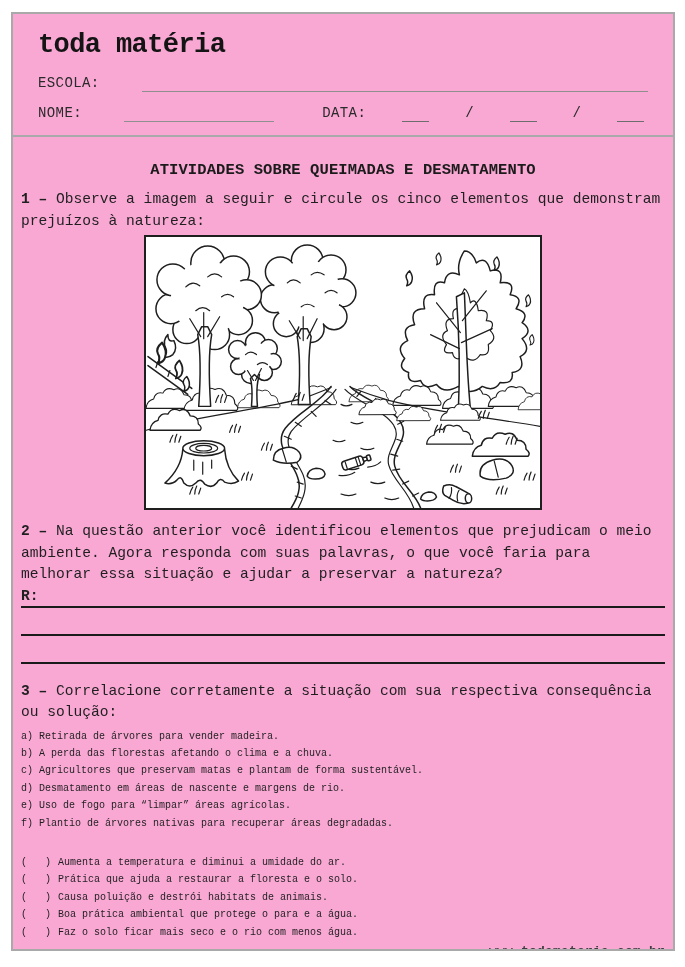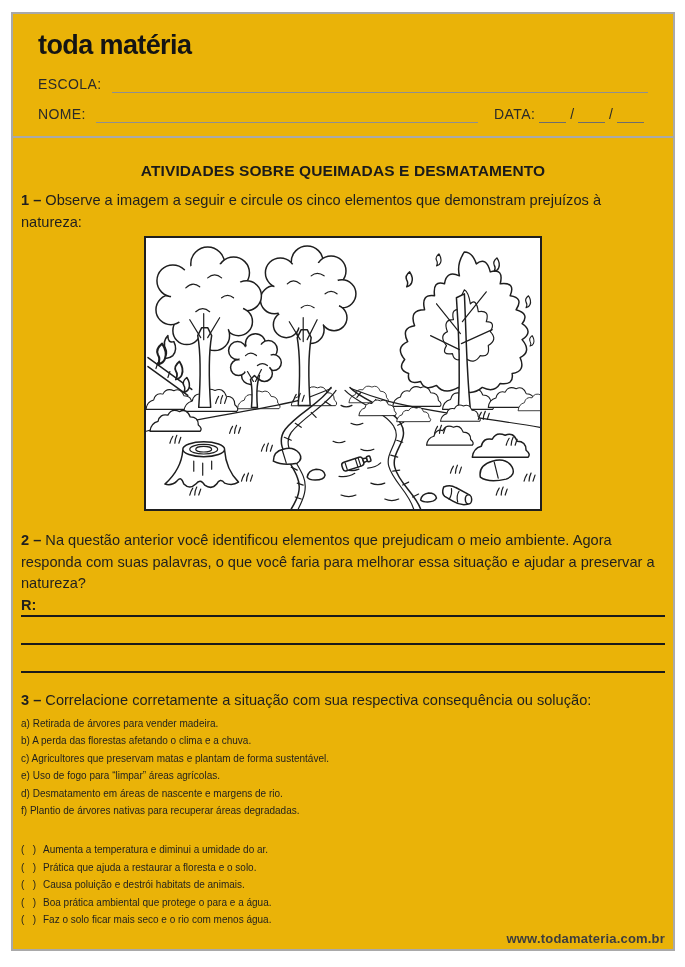--- a/index.html
+++ b/index.html
@@ -2,40 +2,40 @@
 <html><head>
 <meta charset="utf-8">
 <style>
   html,body{margin:0;padding:0;}
   body{
     width:685px;height:967px;background:#ffffff;position:relative;
     font-family:"Liberation Sans",sans-serif;color:#1f1f1f;
   }
   .sheet{
     position:absolute;left:11px;top:12px;right:10px;bottom:16px;
-    border:2px solid #a9a9a9;background:#eab308;overflow:hidden;
+    border:2px solid #a9a9a9;background:#f9a8d4;overflow:hidden;font-family:Liberation Mono, monospace;
   }
   
   header{padding:16px 25px 0 25px;}
   .logo{font-size:27px;font-weight:bold;letter-spacing:-.6px;color:#141414;}
-  .row{display:flex;align-items:flex-end;}
+  .row{display:flex;align-items:flex-end;gap:32px;}
   .escola-row{margin-top:14px;}
   .nome-row{margin-top:12px;}
   .flabel{font-size:14px;letter-spacing:.4px;color:#2a2a2a;line-height:18px;}
   .fill-line{flex:1;border-bottom:1.6px solid #8f8f8f;height:16px;margin-left:10px;}
   .date-label{margin-left:16px;text-align:right;}
   .date-blank{width:27px;border-bottom:1.6px solid #6d6d6d;height:16px;margin:0 4px;}
   .slash{font-size:14px;color:#2a2a2a;line-height:18px;}
   .divider{border-top:2px solid #a9a9a9;margin-top:13px;}
   
   main{padding:0 8px;}
   .title{margin:24px 0 0 0;text-align:center;font-size:15.5px;font-weight:bold;color:#1b1b1b;letter-spacing:.1px;}
   .q{margin:10px 0 0 0;font-size:14.6px;line-height:21.5px;color:#1f1f1f;}
   .q b{font-weight:bold;}
-  .q2{margin-top:19px;}
+  .q2{margin-top:11px;}
   .q3{margin-top:17px;}
   figure.illustration{margin:3px auto 0 auto;width:398px;height:275px;border:2px solid #1f1f1f;box-sizing:border-box;background:#fff;padding:0;}
   figure.illustration svg{display:block;width:100%;height:100%;}
   .rlabel{font-size:14.6px;font-weight:bold;height:18px;border-bottom:2px solid #1a1a1a;margin-top:2px;}
   .ansline{height:26px;border-bottom:2px solid #1a1a1a;}
   ul.opts, ul.stmts{list-style:none;margin:4px 0 0 0;padding:0;font-size:10px;line-height:17.4px;color:#1f1f1f;}
   ul.stmts{margin-top:22px;}
   .paren{white-space:pre;margin-right:7px;}
   .site{margin-top:3px;text-align:right;font-size:13px;font-weight:bold;color:#3d3d3d;letter-spacing:.2px;}
   
@@ -245,22 +245,22 @@
     <div class="rlabel"><b>R:</b></div>
     <div class="ansline"></div>
     <div class="ansline"></div>
 
     <p class="q q3"><b>3 –</b> <span>Correlacione corretamente a situação com sua respectiva consequência ou solução:</span></p>
 
     <ul class="opts">
       <li><span>a)</span> <span>Retirada de árvores para vender madeira.</span></li>
       <li><span>b)</span> <span>A perda das florestas afetando o clima e a chuva.</span></li>
       <li><span>c)</span> <span>Agricultores que preservam matas e plantam de forma sustentável.</span></li>
+      <li><span>d)</span> <span>Desmatamento em áreas de nascente e margens de rio.</span></li>
       <li><span>e)</span> <span>Uso de fogo para “limpar” áreas agrícolas.</span></li>
-      <li><span>d)</span> <span>Desmatamento em áreas de nascente e margens de rio.</span></li>
       <li><span>f)</span> <span>Plantio de árvores nativas para recuperar áreas degradadas.</span></li>
     </ul>
 
     <ul class="stmts">
       <li><span class="paren">(   )</span><span>Aumenta a temperatura e diminui a umidade do ar.</span></li>
       <li><span class="paren">(   )</span><span>Prática que ajuda a restaurar a floresta e o solo.</span></li>
       <li><span class="paren">(   )</span><span>Causa poluição e destrói habitats de animais.</span></li>
       <li><span class="paren">(   )</span><span>Boa prática ambiental que protege o para e a água.</span></li>
       <li><span class="paren">(   )</span><span>Faz o solo ficar mais seco e o rio com menos água.</span></li>
     </ul>

